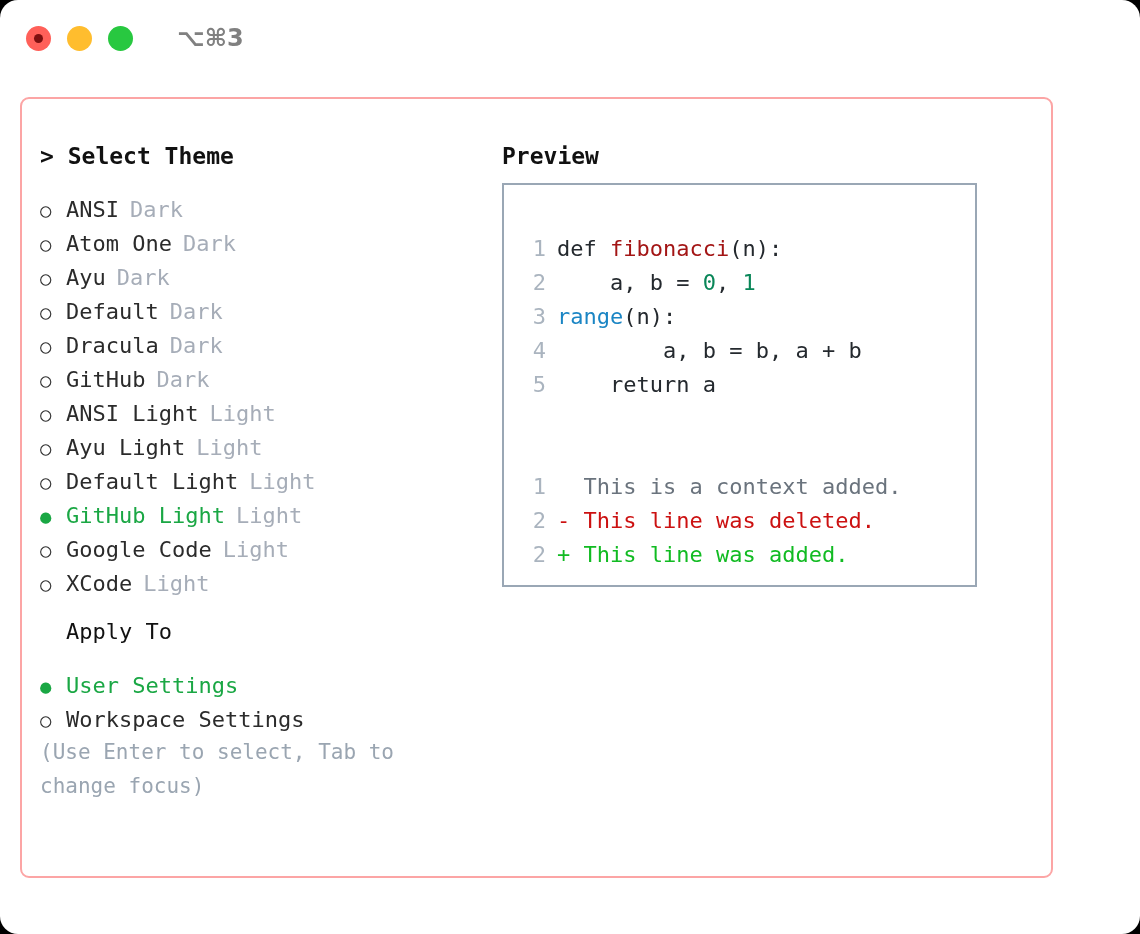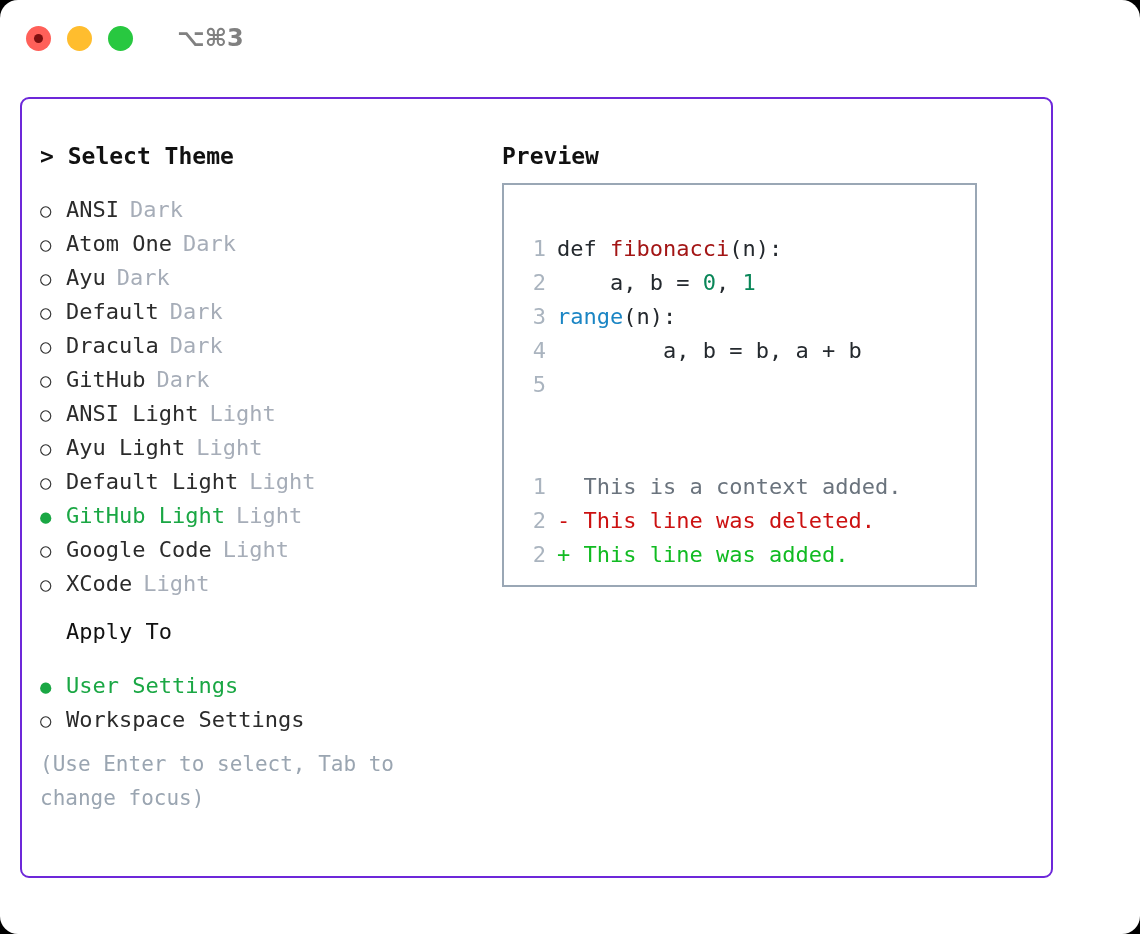--- a/index.html
+++ b/index.html
@@ -67,21 +67,21 @@
     letter-spacing: 0px;
   }
 
   
   .panel {
     position: absolute;
     left: 20px;
     top: 97px;
     width: 1033px;
     height: 781px;
-    border: 2px solid #6d28d9;
+    border: 2px solid #fca5a5;
     border-radius: 9px;
     box-sizing: border-box;
     background: #ffffff;
   }
 
   .columns {
     position: absolute;
     left: 0; top: 0;
     width: 100%;
     height: 100%;
@@ -124,21 +124,21 @@
   }
   .apply-heading {
     font-size: 22px;
     line-height: 34px;
     color: #111111;
     padding-left: 26px;
     white-space: pre;
   }
   .spacer-row { height: 34px; }
   .hint {
-    margin-top: 30px;
+    margin-top: 18px;
     font-size: 21px;
     line-height: 34px;
     color: #9aa5b1;
     width: 400px;
   }
 
   
   .right-col {
     position: absolute;
     left: 480px;
@@ -309,20 +309,21 @@
             <span class="tok-call">range</span><span class="code-text">(n):</span>
           </div>
 
           <div class="code-line">
             <span class="gutter">4</span>
             <span class="code-text">        a, b = b, a + b</span>
           </div>
 
           <div class="code-line">
             <span class="gutter">5</span>
+            <span class="code-text">    return a</span>
           </div>
 
           <div class="blank-line"></div>
           <div class="blank-line"></div>
 
           <div class="code-line">
             <span class="gutter">1</span>
             <span class="diff-ctx">  </span><span class="diff-ctx">This is a context added.</span>
           </div>
 

